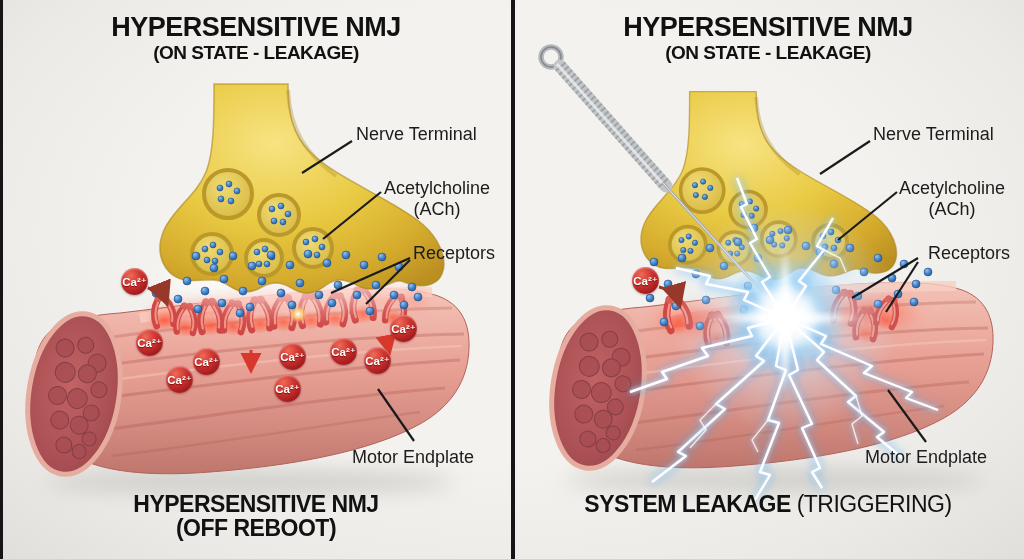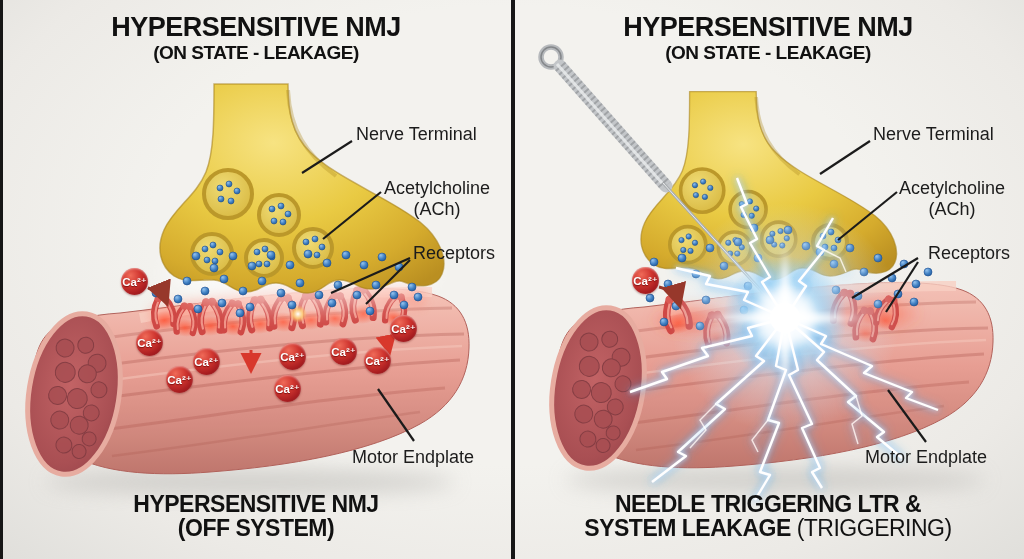--- a/index.html
+++ b/index.html
@@ -380,36 +380,35 @@
   </header>
   <div class="lbl" style="left:356px;top:124px">Nerve Terminal</div>
   <div class="lbl" style="left:384px;top:178px">
     <div>Acetylcholine</div>
     <div>(ACh)</div>
   </div>
   <div class="lbl" style="left:413px;top:243px">Receptors</div>
   <div class="lbl" style="left:352px;top:447px">Motor Endplate</div>
   <footer class="panel-caption" style="left:0">
     <div class="c1">HYPERSENSITIVE NMJ</div>
-    <div class="c2">(OFF SYSTEM)</div>
+    <div class="c2">(OFF REBOOT)</div>
   </footer>
 
   <header class="panel-title" style="left:512px">
     <div class="t1">HYPERSENSITIVE NMJ</div>
     <div class="t2">(ON STATE - LEAKAGE)</div>
   </header>
   <div class="lbl" style="left:873px;top:124px">Nerve Terminal</div>
   <div class="lbl" style="left:899px;top:178px">
     <div>Acetylcholine</div>
     <div>(ACh)</div>
   </div>
   <div class="lbl" style="left:928px;top:243px">Receptors</div>
   <div class="lbl" style="left:865px;top:447px">Motor Endplate</div>
   <footer class="panel-caption" style="left:512px">
-    <div class="c1">NEEDLE TRIGGERING LTR &amp;</div>
     <div class="c2"><span>SYSTEM LEAKAGE</span> <span class="paren">(TRIGGERING)</span></div>
   </footer>
 
   <div class="ca-ion" style="left:121px;top:268px">
       <span>Ca²⁺</span>
     </div>
   <div class="ca-ion" style="left:136px;top:329px">
       <span>Ca²⁺</span>
     </div>
   <div class="ca-ion" style="left:193px;top:348px">

